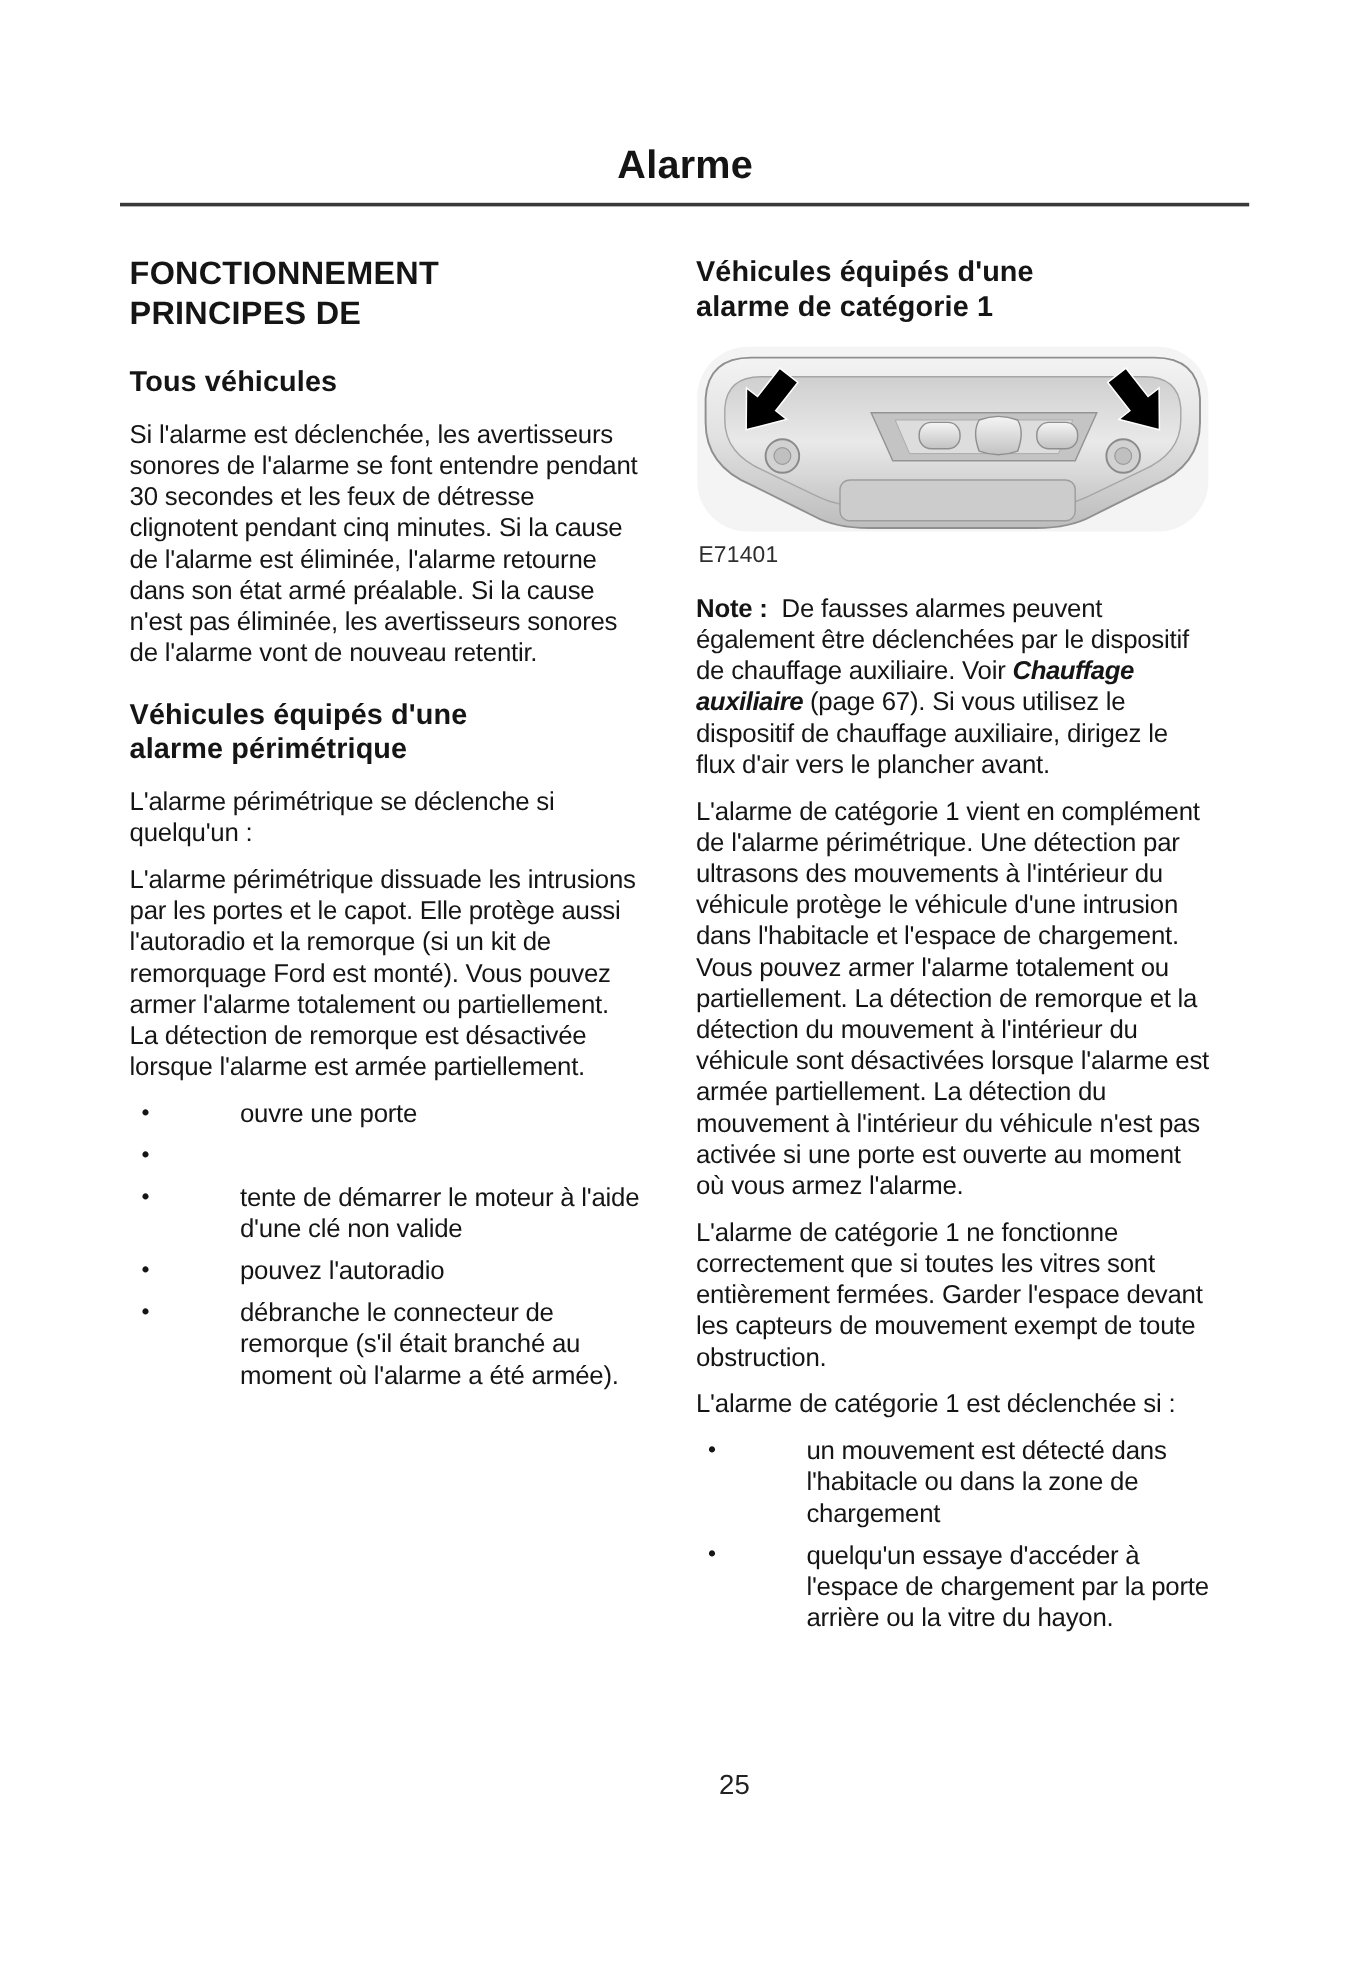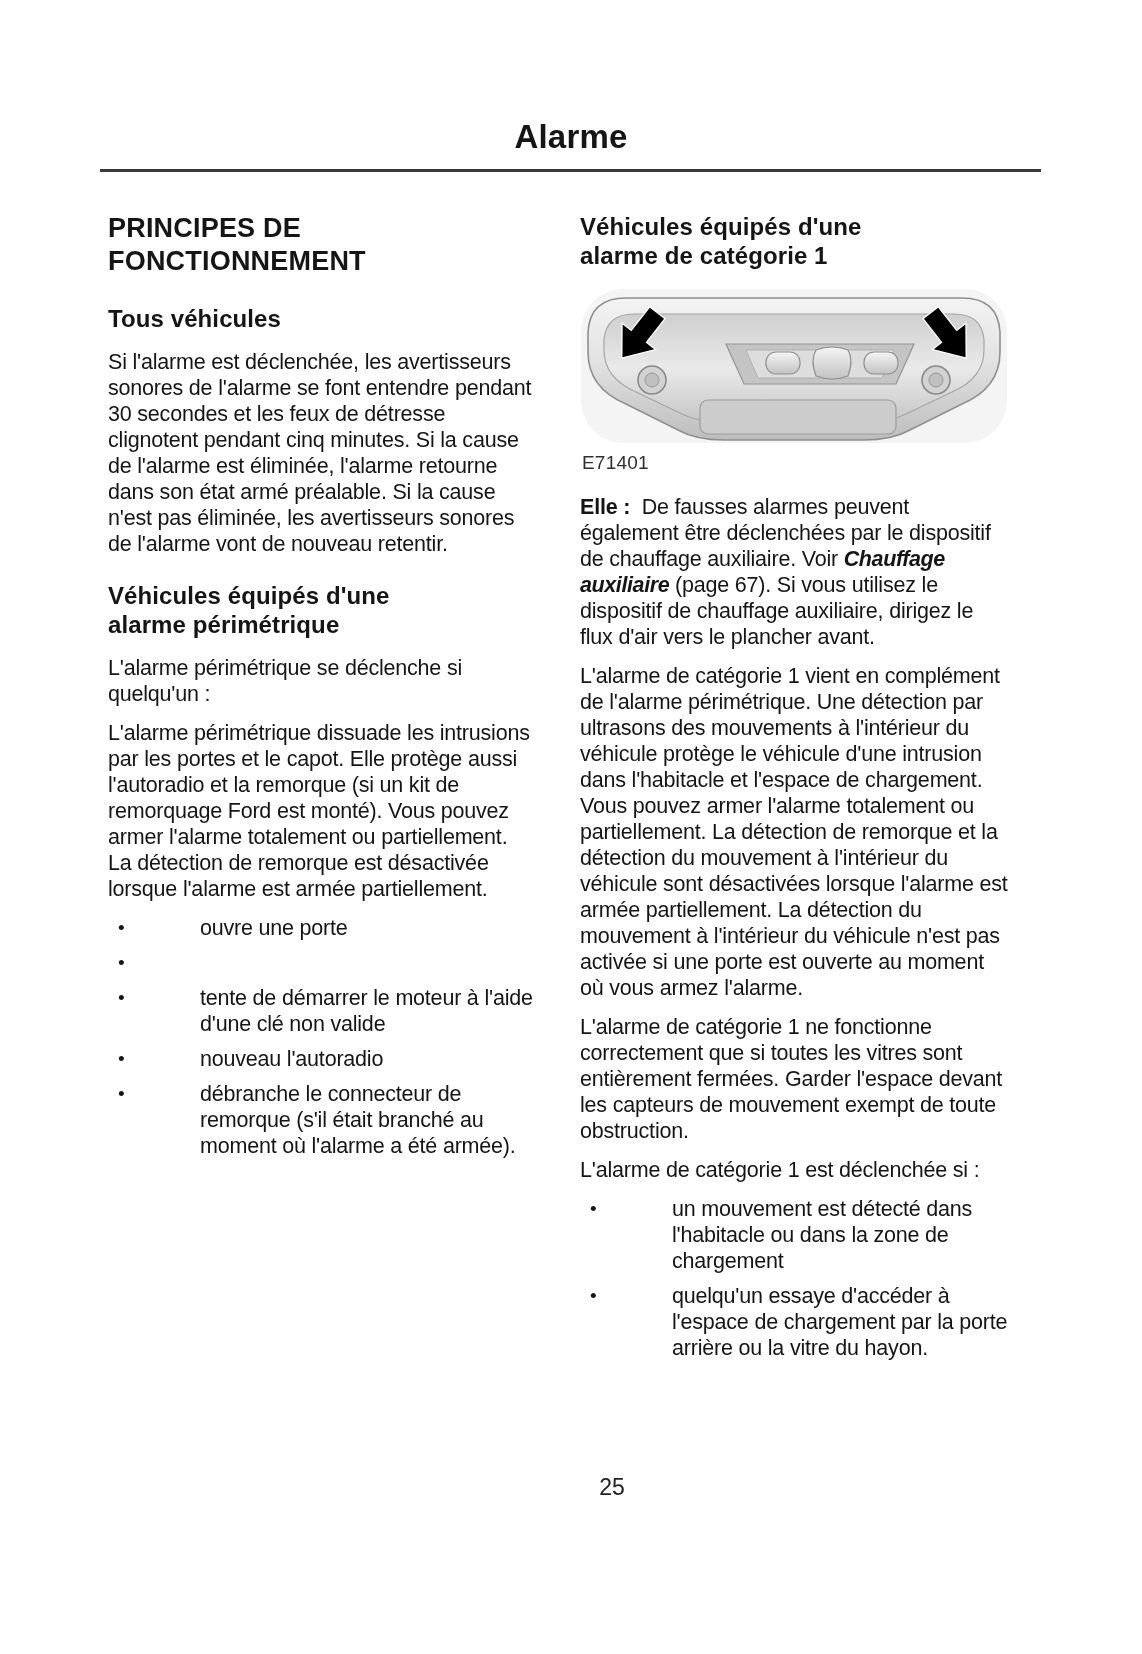--- a/index.html
+++ b/index.html
@@ -78,22 +78,22 @@
 </head>
 <body>
 
 <div class="page-title">Alarme</div>
 <div class="header-rule"></div>
 
 <div class="content">
 
   <div class="col">
     <div class="h1">
+      <span class="hline" style="display:block">FONCTIONNEMENT</span>
       <span class="hline" style="display:block">PRINCIPES DE</span>
-      <span class="hline" style="display:block">FONCTIONNEMENT</span>
     </div>
 
     <div class="h2">Tous véhicules</div>
     <p class="body">Si l'alarme est déclenchée, les avertisseurs sonores de l'alarme se font entendre pendant 30 secondes et les feux de détresse clignotent pendant cinq minutes. Si la cause de l'alarme est éliminée, l'alarme retourne dans son état armé préalable. Si la cause n'est pas éliminée, les avertisseurs sonores de l'alarme vont de nouveau retentir.</p>
 
     <div class="h2 spaced">
       <span class="hline">Véhicules équipés d'une</span>
       <span class="hline">alarme périmétrique</span>
     </div>
     <p class="body">L'alarme périmétrique se déclenche si quelqu'un :</p>
@@ -106,21 +106,21 @@
       </div>
       <div class="bullet-row">
         <span class="bullet-dot">•</span>
       </div>
       <div class="bullet-row">
         <span class="bullet-dot">•</span>
         <span class="bullet-text">tente de démarrer le moteur à l'aide d'une clé non valide</span>
       </div>
       <div class="bullet-row">
         <span class="bullet-dot">•</span>
-        <span class="bullet-text">nouveau l'autoradio</span>
+        <span class="bullet-text">pouvez l'autoradio</span>
       </div>
       <div class="bullet-row">
         <span class="bullet-dot">•</span>
         <span class="bullet-text">débranche le connecteur de remorque (s'il était branché au moment où l'alarme a été armée).</span>
       </div>
     </div>
   </div>
 
   <div class="col">
     <div class="h2">
@@ -172,21 +172,21 @@
           <path d="M-9,-34 L9,-34 L9,-4 L20,-4 L0,22 L-20,-4 L-9,-4 Z" fill="#000000" stroke="#ffffff" stroke-width="2.5" paint-order="stroke"></path>
         </g>
 
         <g transform="translate(372,52) rotate(-38)">
           <path d="M-9,-34 L9,-34 L9,-4 L20,-4 L0,22 L-20,-4 L-9,-4 Z" fill="#000000" stroke="#ffffff" stroke-width="2.5" paint-order="stroke"></path>
         </g>
       </svg>
     </div>
     <div class="fig-caption">E71401</div>
 
-    <p class="note"><span class="note-label">Elle :</span><span>&nbsp; </span><span class="it">De fausses alarmes peuvent également être déclenchées par le dispositif de chauffage auxiliaire.  Voir </span><span class="bold-it">Chauffage auxiliaire</span><span class="it"> (page 67). Si vous utilisez le dispositif de chauffage auxiliaire, dirigez le flux d'air vers le plancher avant.</span></p>
+    <p class="note"><span class="note-label">Note :</span><span>&nbsp; </span><span class="it">De fausses alarmes peuvent également être déclenchées par le dispositif de chauffage auxiliaire.  Voir </span><span class="bold-it">Chauffage auxiliaire</span><span class="it"> (page 67). Si vous utilisez le dispositif de chauffage auxiliaire, dirigez le flux d'air vers le plancher avant.</span></p>
 
     <p class="body">L'alarme de catégorie 1 vient en complément de l'alarme périmétrique. Une détection par ultrasons des mouvements à l'intérieur du véhicule protège le véhicule d'une intrusion dans l'habitacle et l'espace de chargement. Vous pouvez armer l'alarme totalement ou partiellement. La détection de remorque et la détection du mouvement à l'intérieur du véhicule sont désactivées lorsque l'alarme est armée partiellement. La détection du mouvement à l'intérieur du véhicule n'est pas activée si une porte est ouverte au moment où vous armez l'alarme.</p>
     <p class="body">L'alarme de catégorie 1 ne fonctionne correctement que si toutes les vitres sont entièrement fermées. Garder l'espace devant les capteurs de mouvement exempt de toute obstruction.</p>
     <p class="body">L'alarme de catégorie 1 est déclenchée si :</p>
 
     <div class="bullet-list">
       <div class="bullet-row">
         <span class="bullet-dot">•</span>
         <span class="bullet-text">un mouvement est détecté dans l'habitacle ou dans la zone de chargement</span>
       </div>

